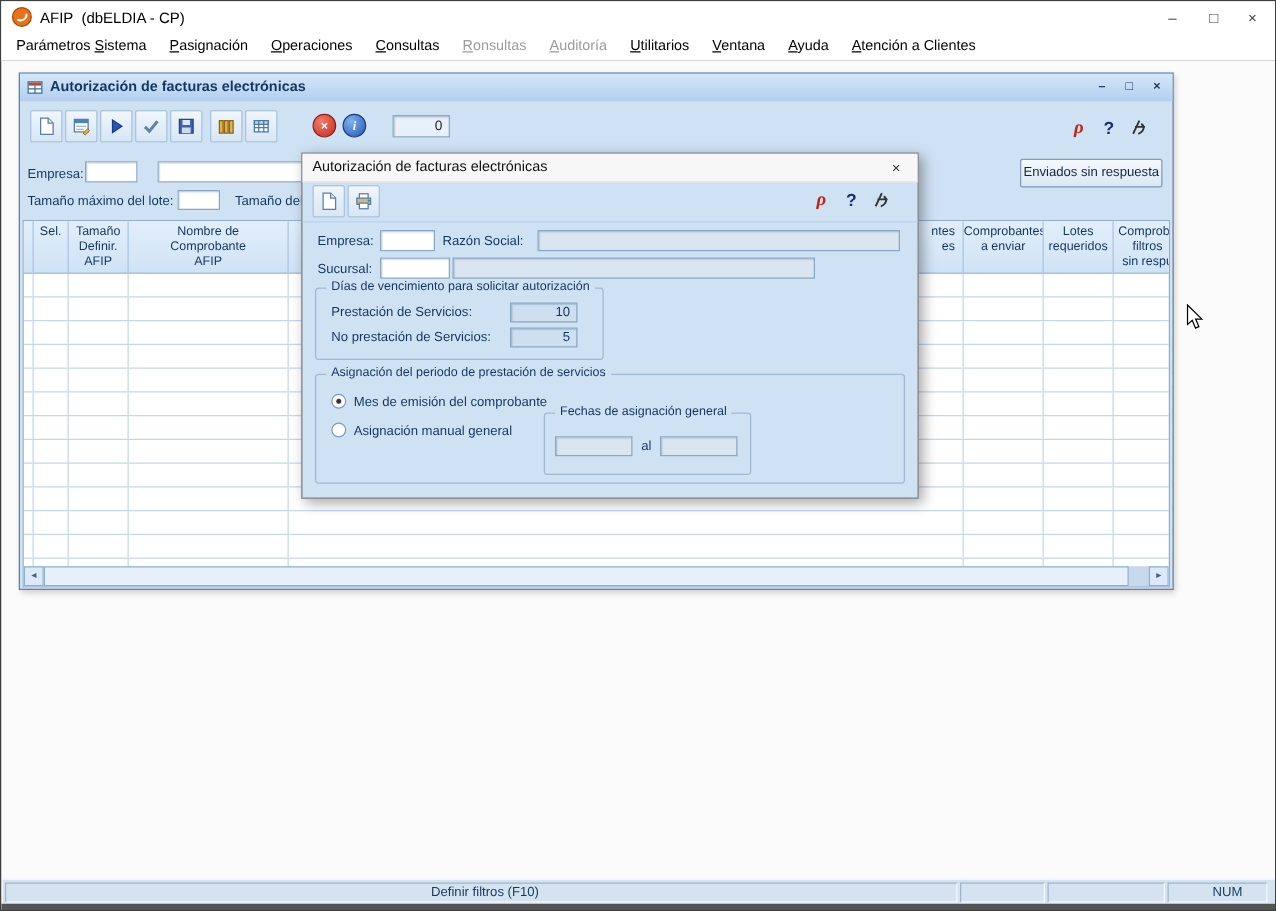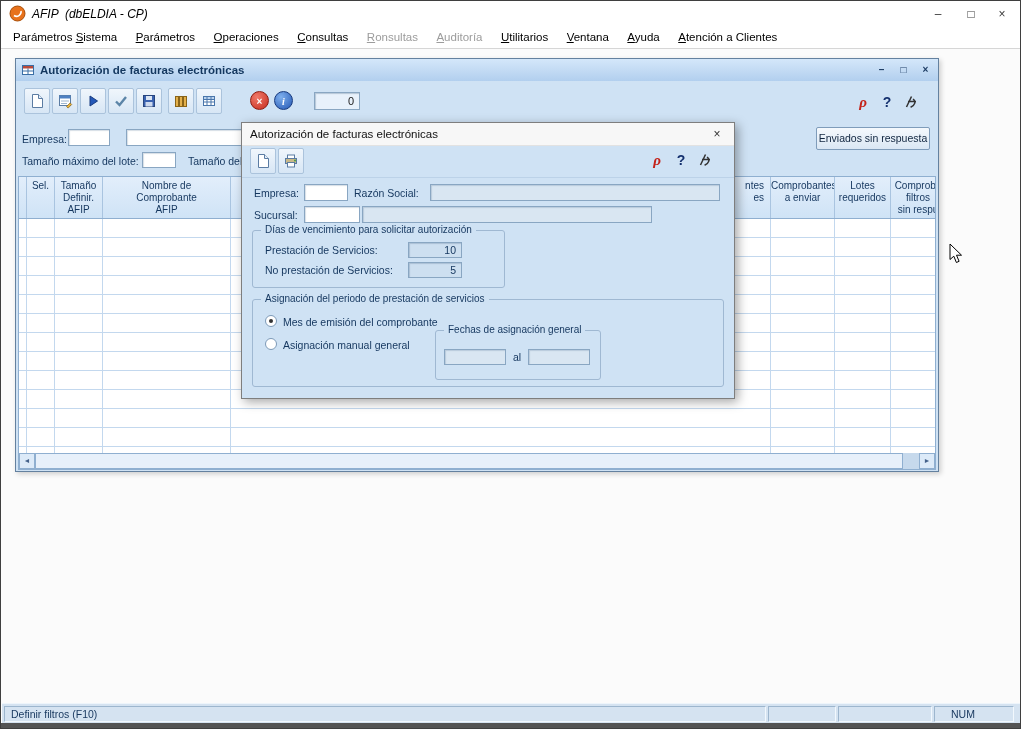--- a/index.html
+++ b/index.html
@@ -5,21 +5,21 @@
   * { margin:0; padding:0; box-sizing:border-box; }
   html,body { background:#9a9a9a; }
   body { font-family:"Liberation Sans","DejaVu Sans",sans-serif; }
 
   .screen { position:relative; width:1021px; height:729px; background:#fcfcfc;
             border:1px solid #3f3f3f; overflow:hidden; }
 
   
   .titlebar { position:absolute; left:0; top:0; width:100%; height:26px; background:#ffffff; }
   .app-icon { position:absolute; left:8px; top:4px; width:17px; height:17px; }
-  .title-text { position:absolute; left:31px; top:6px; font-size:12px; color:#000; white-space:pre;font-style:italic; }
+  .title-text { position:absolute; left:31px; top:6px; font-size:12px; color:#000; white-space:pre; }
   .win-btn { position:absolute; top:0; width:32px; height:26px; text-align:center; line-height:26px;
              font-size:12px; color:#3c3c3c; }
   .win-min { right:66px; } .win-max { right:33px; } .win-close { right:2px; }
 
   
   .menubar { position:absolute; left:0; top:26px; width:100%; height:22px; background:#ffffff;
              border-bottom:1px solid #d6d6d6; padding-left:5px; }
   .menu-item { display:inline-block; padding:0 7px; font-size:11.5px; line-height:21px; color:#000; white-space:pre; }
   .menu-item.disabled { color:#9c9c9c; }
   .accel { text-decoration:underline; }
@@ -102,21 +102,21 @@
   .radio { position:absolute; width:12px; height:12px; border-radius:50%; background:#fff;
            border:1px solid #7d9ab8; }
   .radio.selected::after { content:""; position:absolute; left:3px; top:3px; width:4px; height:4px;
            border-radius:50%; background:#333; }
 
   
   .statusbar { position:absolute; left:1px; top:702px; width:1019px; height:20px; background:#d5e3f1;
                border-top:1px solid #eef5fb; }
   .sb-panel { position:absolute; top:2px; height:16px; border:1px solid;
               border-color:#9db6ce #f2f8fd #f2f8fd #9db6ce; font-size:10.5px; color:#17375e;
-              line-height:13px; padding:1px 0 0 6px; }
+              line-height:13px; padding:1px 0 0 6px;text-align:center; }
   .bottomframe { position:absolute; left:0; top:722px; width:100%; height:7px; background:#545454; }
 
   .cursor { position:absolute; left:948px; top:242px; z-index:30; pointer-events:none; }
 </style>
 </head>
 <body>
 
 <div class="screen">
 
   <div class="titlebar">
@@ -125,21 +125,21 @@
       <path d="M5 10.5 a4.5 4.5 0 0 0 7 -4.5" fill="none" stroke="#fff" stroke-width="1.6"></path>
     </svg>
     <span class="title-text">AFIP  (dbELDIA - CP)</span>
     <span class="win-btn win-min">–</span>
     <span class="win-btn win-max">□</span>
     <span class="win-btn win-close">×</span>
   </div>
 
   <div class="menubar">
     <span class="menu-item"><span>Parámetros </span><span class="accel">S</span><span>istema</span></span>
-    <span class="menu-item"><span></span><span class="accel">P</span><span>arámetros</span></span>
+    <span class="menu-item"><span></span><span class="accel">P</span><span>asignación</span></span>
     <span class="menu-item"><span></span><span class="accel">O</span><span>peraciones</span></span>
     <span class="menu-item"><span></span><span class="accel">C</span><span>onsultas</span></span>
     <span class="menu-item disabled"><span></span><span class="accel">R</span><span>onsultas</span></span>
     <span class="menu-item disabled"><span></span><span class="accel">A</span><span>uditoría</span></span>
     <span class="menu-item"><span></span><span class="accel">U</span><span>tilitarios</span></span>
     <span class="menu-item"><span></span><span class="accel">V</span><span>entana</span></span>
     <span class="menu-item"><span></span><span class="accel">A</span><span>yuda</span></span>
     <span class="menu-item"><span></span><span class="accel">A</span><span>tención a Clientes</span></span>
   </div>
 
@@ -439,21 +439,21 @@
 
     <span class="lbl" style="left:12px; top:64px">Empresa:</span>
     <input class="field" style="left: 62px; top: 61px; width: 44px; height: 17px;" value="">
     <span class="lbl" style="left:112px; top:64px">Razón Social:</span>
     <input class="field disabled" style="left: 188px; top: 61px; width: 290px; height: 17px;" value="">
 
     <span class="lbl" style="left:12px; top:86px">Sucursal:</span>
     <input class="field" style="left: 62px; top: 83px; width: 56px; height: 17px;" value="">
     <input class="field disabled" style="left: 120px; top: 83px; width: 290px; height: 17px;" value="">
 
-    <div class="groupbox" style="left:10px; top:107px; width:253px; height:58px">
+    <div class="groupbox" style="left:10px; top:107px; width:231px; height:58px">
       <span class="legend">Días de vencimiento para solicitar autorización</span>
       <span class="lbl" style="left:12px; top:13px">Prestación de Servicios:</span>
       <span class="valuebox" style="left:155px; top:11px; width:54px; height:16px">10</span>
       <span class="lbl" style="left:12px; top:33px">No prestación de Servicios:</span>
       <span class="valuebox" style="left:155px; top:31px; width:54px; height:16px">5</span>
     </div>
 
     <div class="groupbox" style="left:10px; top:176px; width:472px; height:88px">
       <span class="legend">Asignación del periodo de prestación de servicios</span>
       <span class="radio selected" style="left:12px; top:15px"></span>

